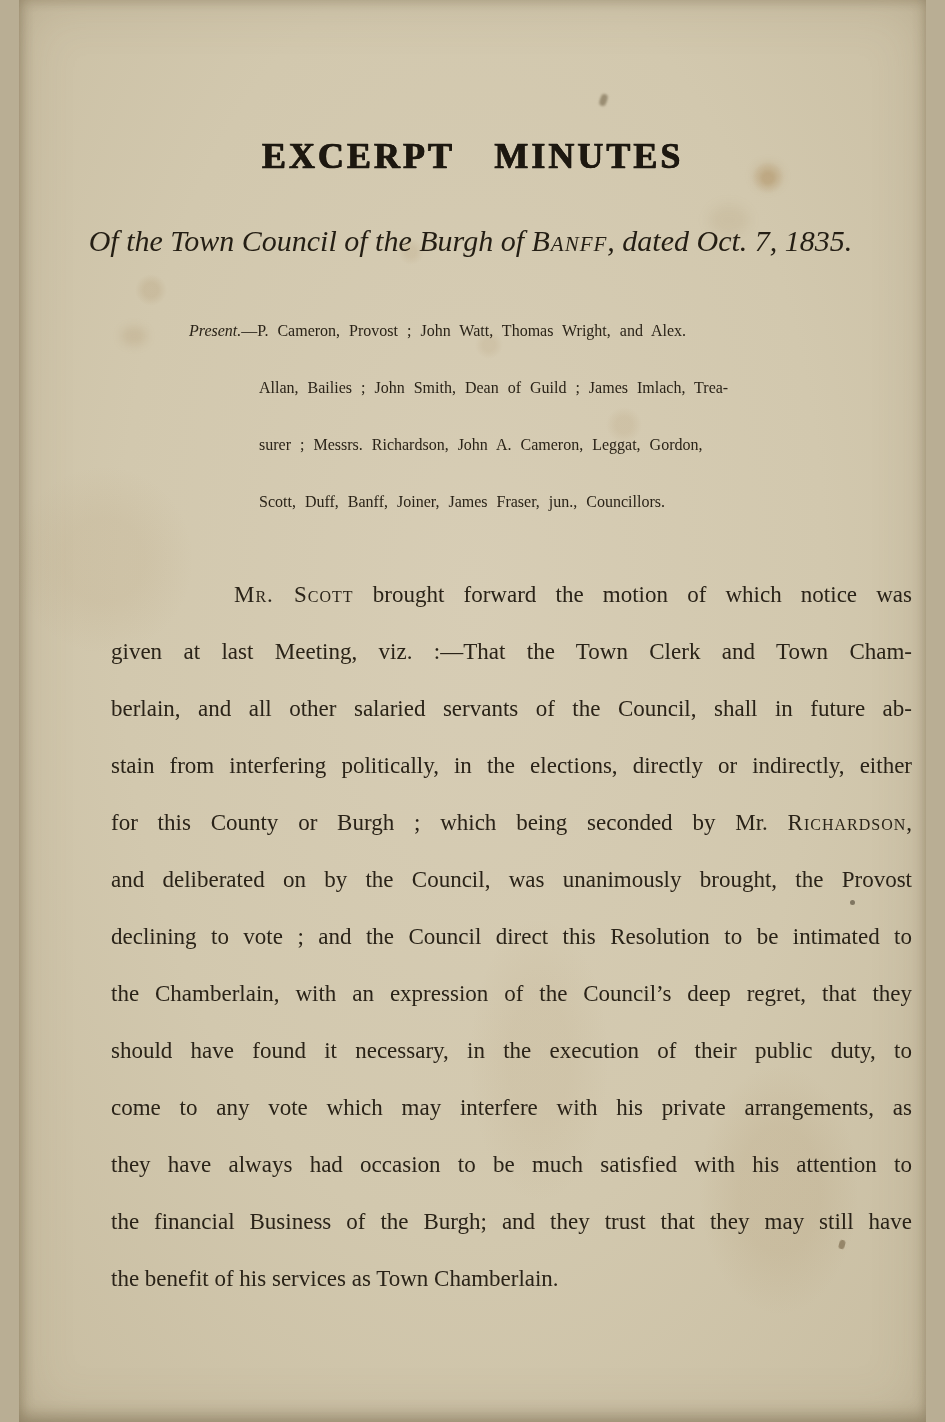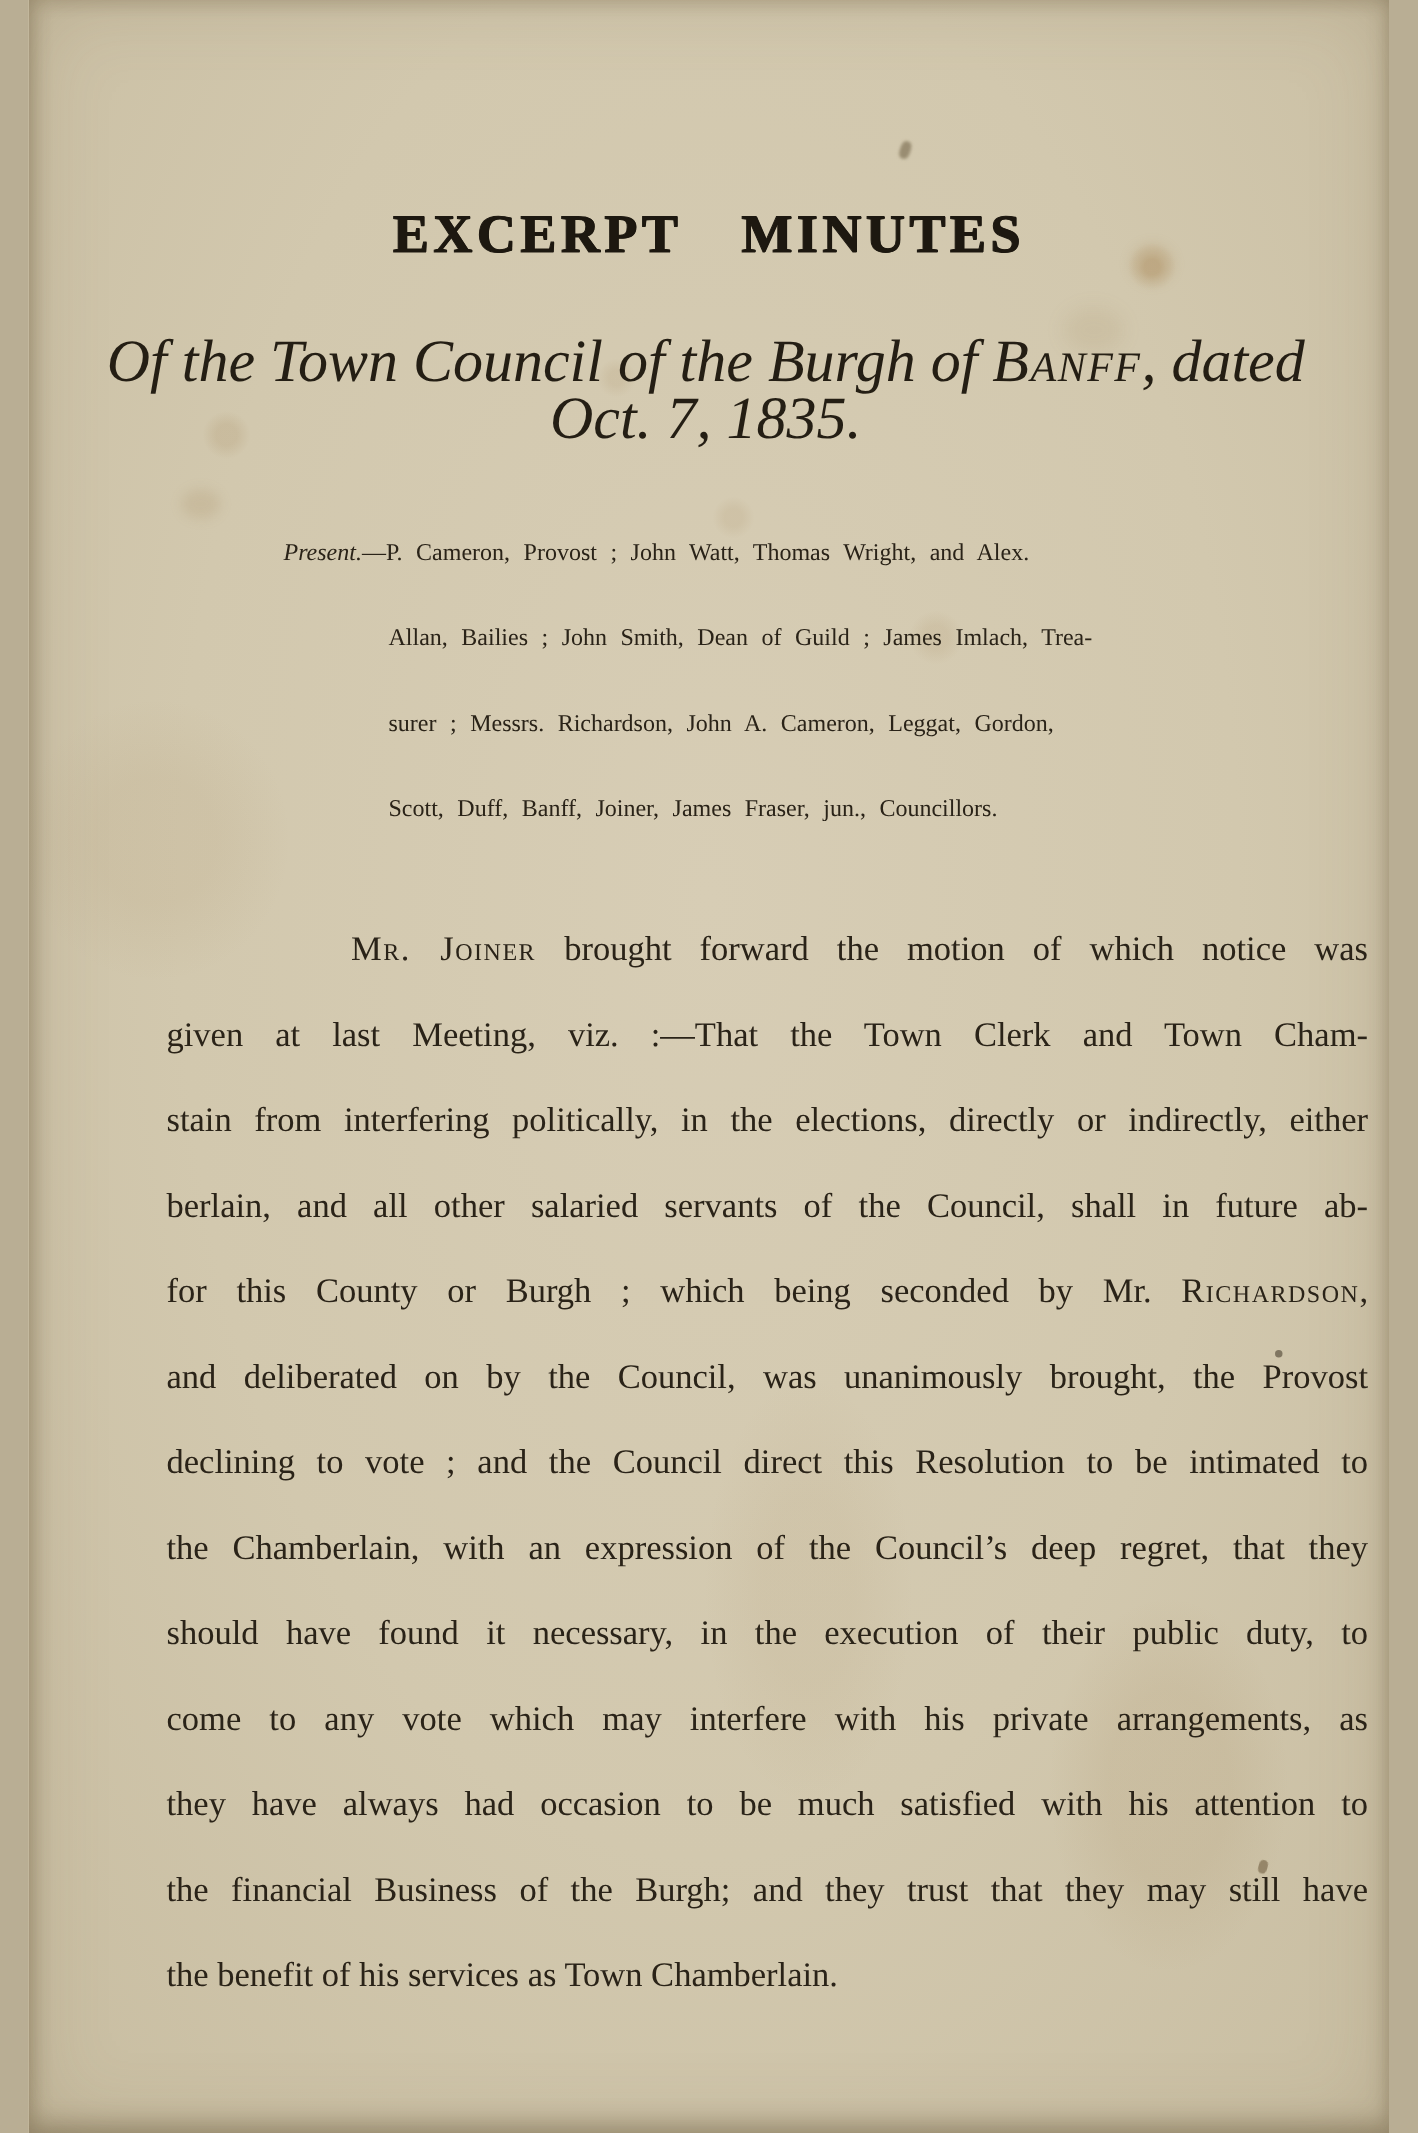--- a/index.html
+++ b/index.html
@@ -45,21 +45,21 @@
     word-spacing: 28px;
     color: #1d1810;
     -webkit-text-stroke: 0.7px #1d1810;
     text-shadow: 0.6px 0 0 #1d1810;
   }
   .subtitle {
     margin: 46px 20px 0 16px;
     line-height: 38px;
     text-align: center;
     font-style: italic;
-    font-size: 40px;
+    font-size: 30px;
     color: #241e14;
   }
   .sc { font-variant: small-caps; letter-spacing: 1px; }
   .it { font-style: italic; }
 
   .present {
     margin: 42px 52px 0 240px;
     width: 653px;
     font-size: 16px;
   }
@@ -96,24 +96,24 @@
   <p class="subtitle"><span>Of the Town Council of the Burgh of </span><span class="sc">Banff</span><span>, dated Oct. 7, 1835.</span></p>
 
   <div class="present">
     <div class="pline hang"><span class="it">Present.</span><span>—P. Cameron, Provost ; John Watt, Thomas Wright, and Alex.</span></div>
     <div class="pline">Allan, Bailies ; John Smith, Dean of Guild ; James Imlach, Trea-</div>
     <div class="pline">surer ; Messrs. Richardson, John A. Cameron, Leggat, Gordon,</div>
     <div class="pline">Scott, Duff, Banff, Joiner, James Fraser, jun., Councillors.</div>
   </div>
 
   <div class="motion">
-    <div class="mline indent"><span class="sc">Mr. Joiner</span><span> brought forward the motion of which notice was</span></div>
+    <div class="mline indent"><span class="sc">Mr. Scott</span><span> brought forward the motion of which notice was</span></div>
     <div class="mline">given at last Meeting, viz. :—That the Town Clerk and Town Cham-</div>
+    <div class="mline">berlain, and all other salaried servants of the Council, shall in future ab-</div>
     <div class="mline">stain from interfering politically, in the elections, directly or indirectly, either</div>
-    <div class="mline">berlain, and all other salaried servants of the Council, shall in future ab-</div>
     <div class="mline"><span>for this County or Burgh ; which being seconded by Mr. </span><span class="sc">Richardson</span><span>,</span></div>
     <div class="mline">and deliberated on by the Council, was unanimously brought, the Provost</div>
     <div class="mline">declining to vote ; and the Council direct this Resolution to be intimated to</div>
     <div class="mline">the Chamberlain, with an expression of the Council’s deep regret, that they</div>
     <div class="mline">should have found it necessary, in the execution of their public duty, to</div>
     <div class="mline">come to any vote which may interfere with his private arrangements, as</div>
     <div class="mline">they have always had occasion to be much satisfied with his attention to</div>
     <div class="mline">the financial Business of the Burgh; and they trust that they may still have</div>
     <div class="mline last">the benefit of his services as Town Chamberlain.</div>
   </div>

